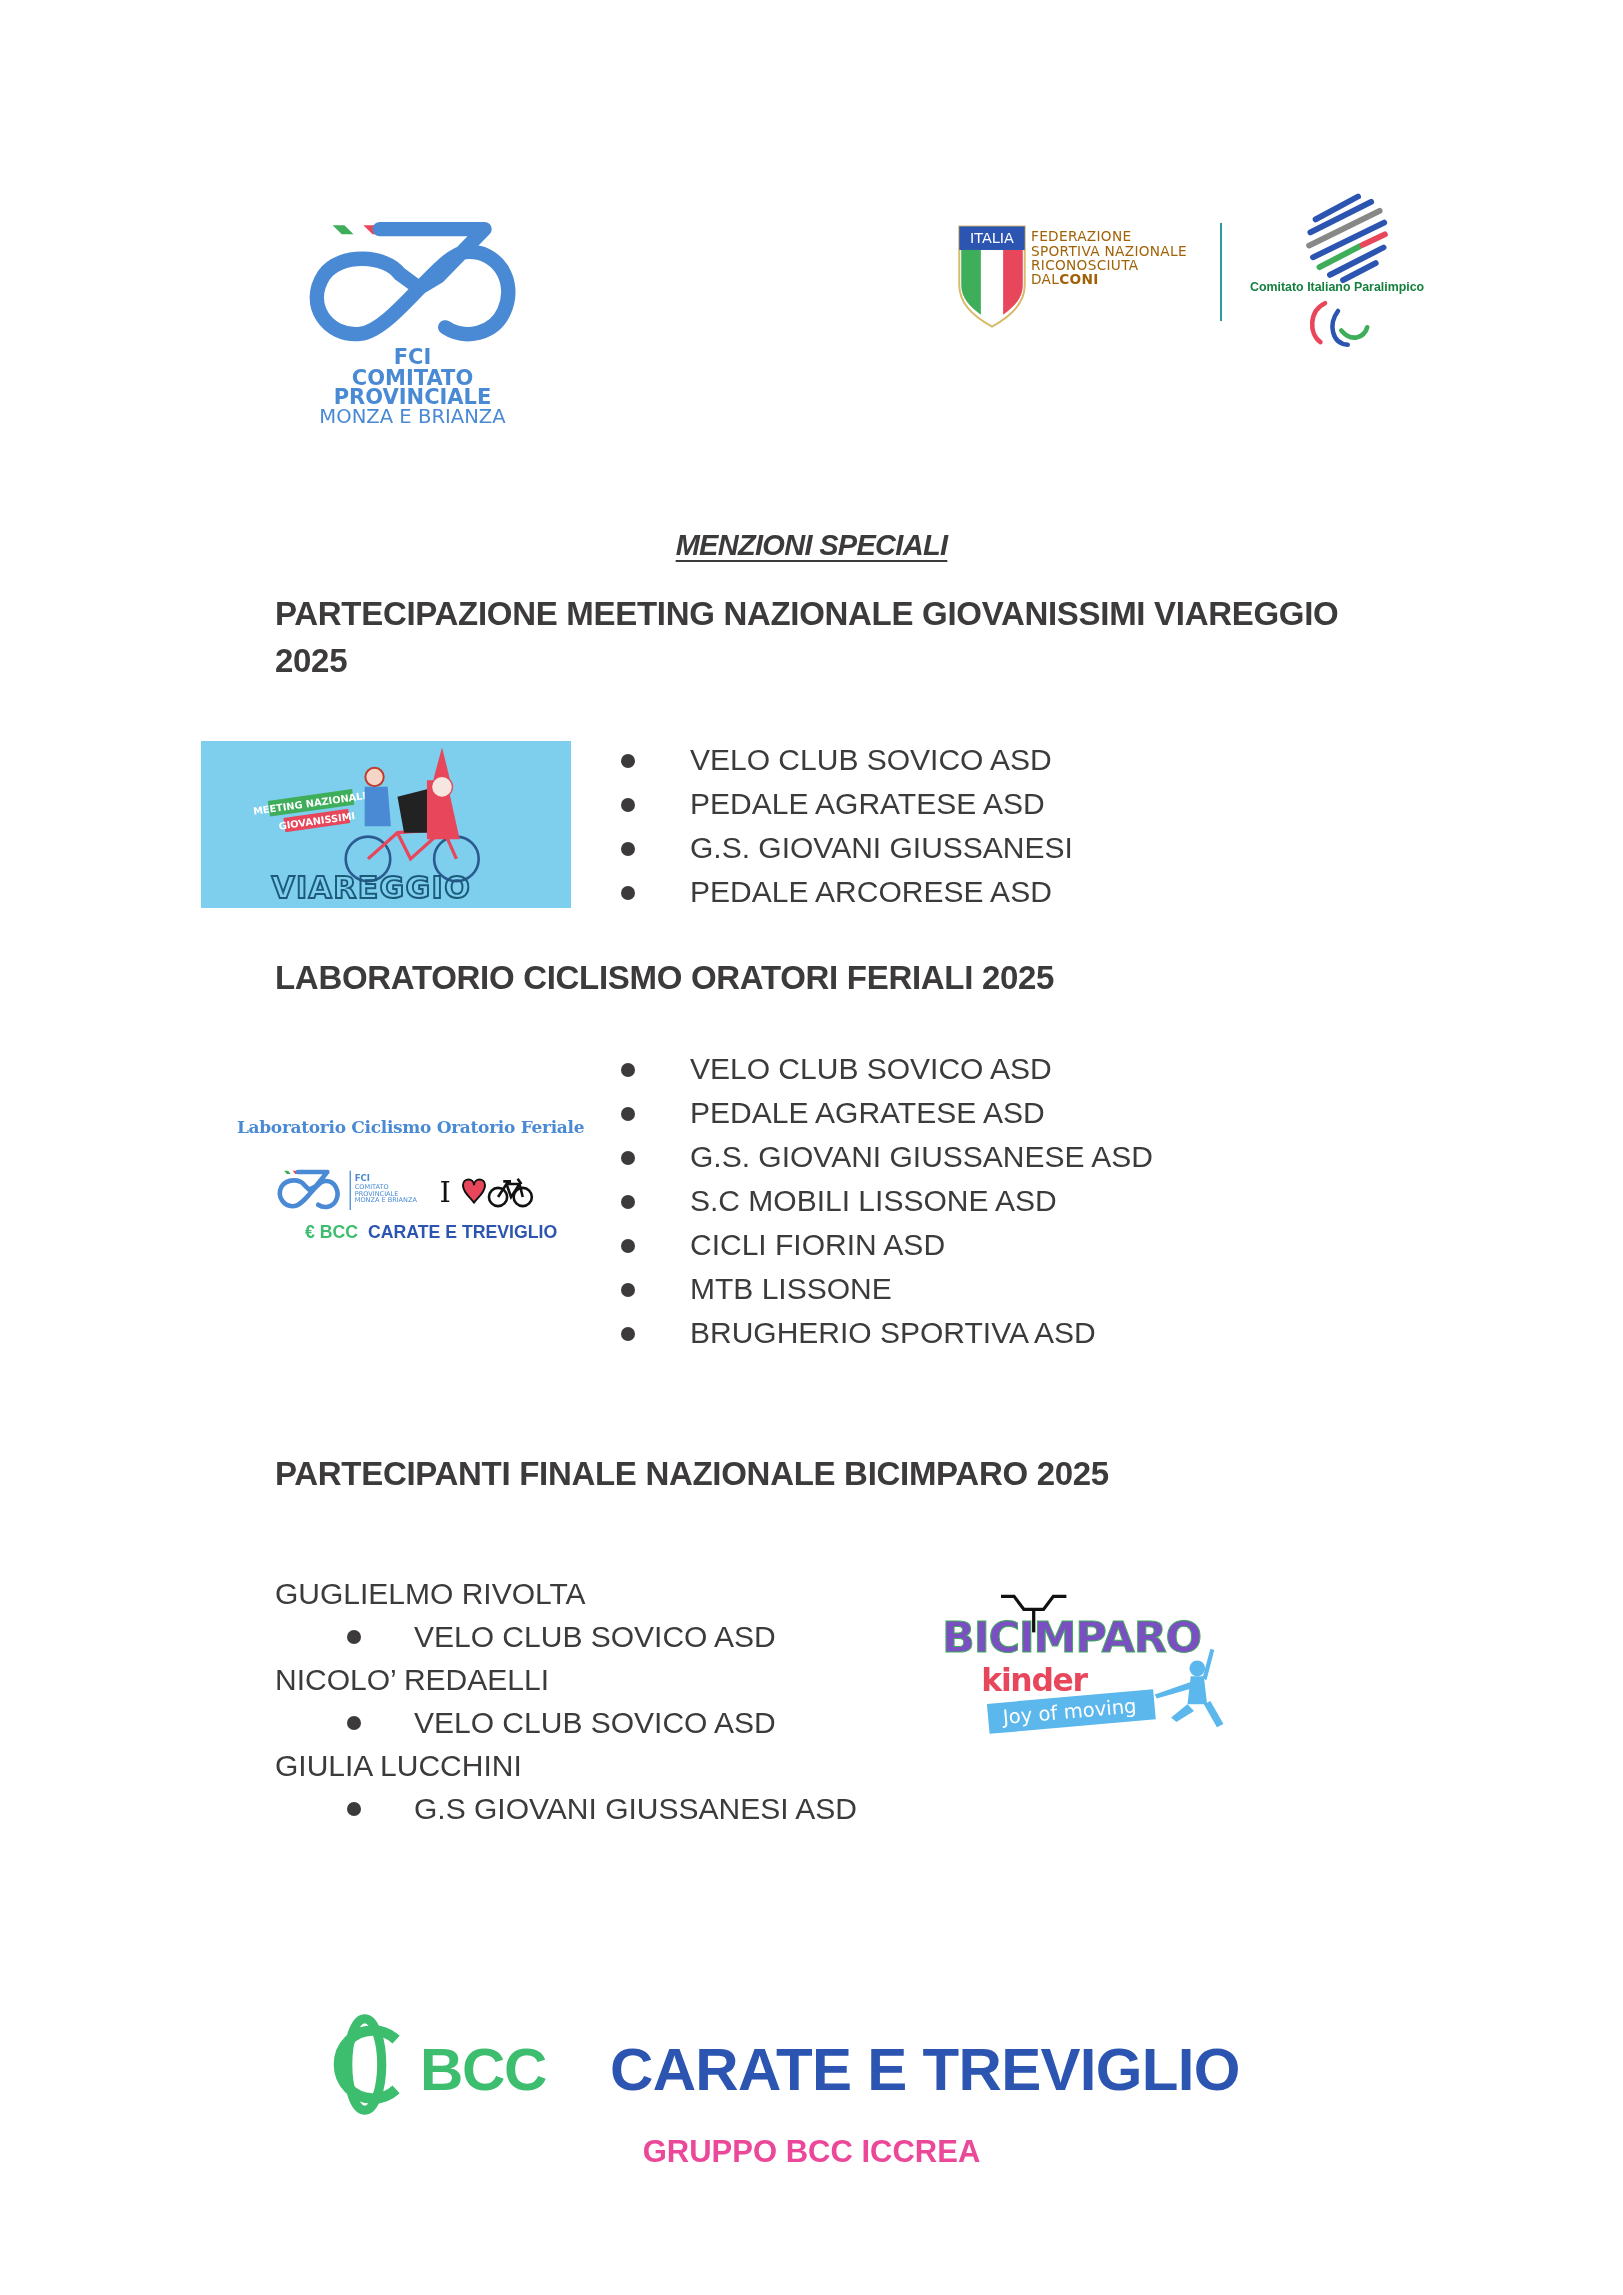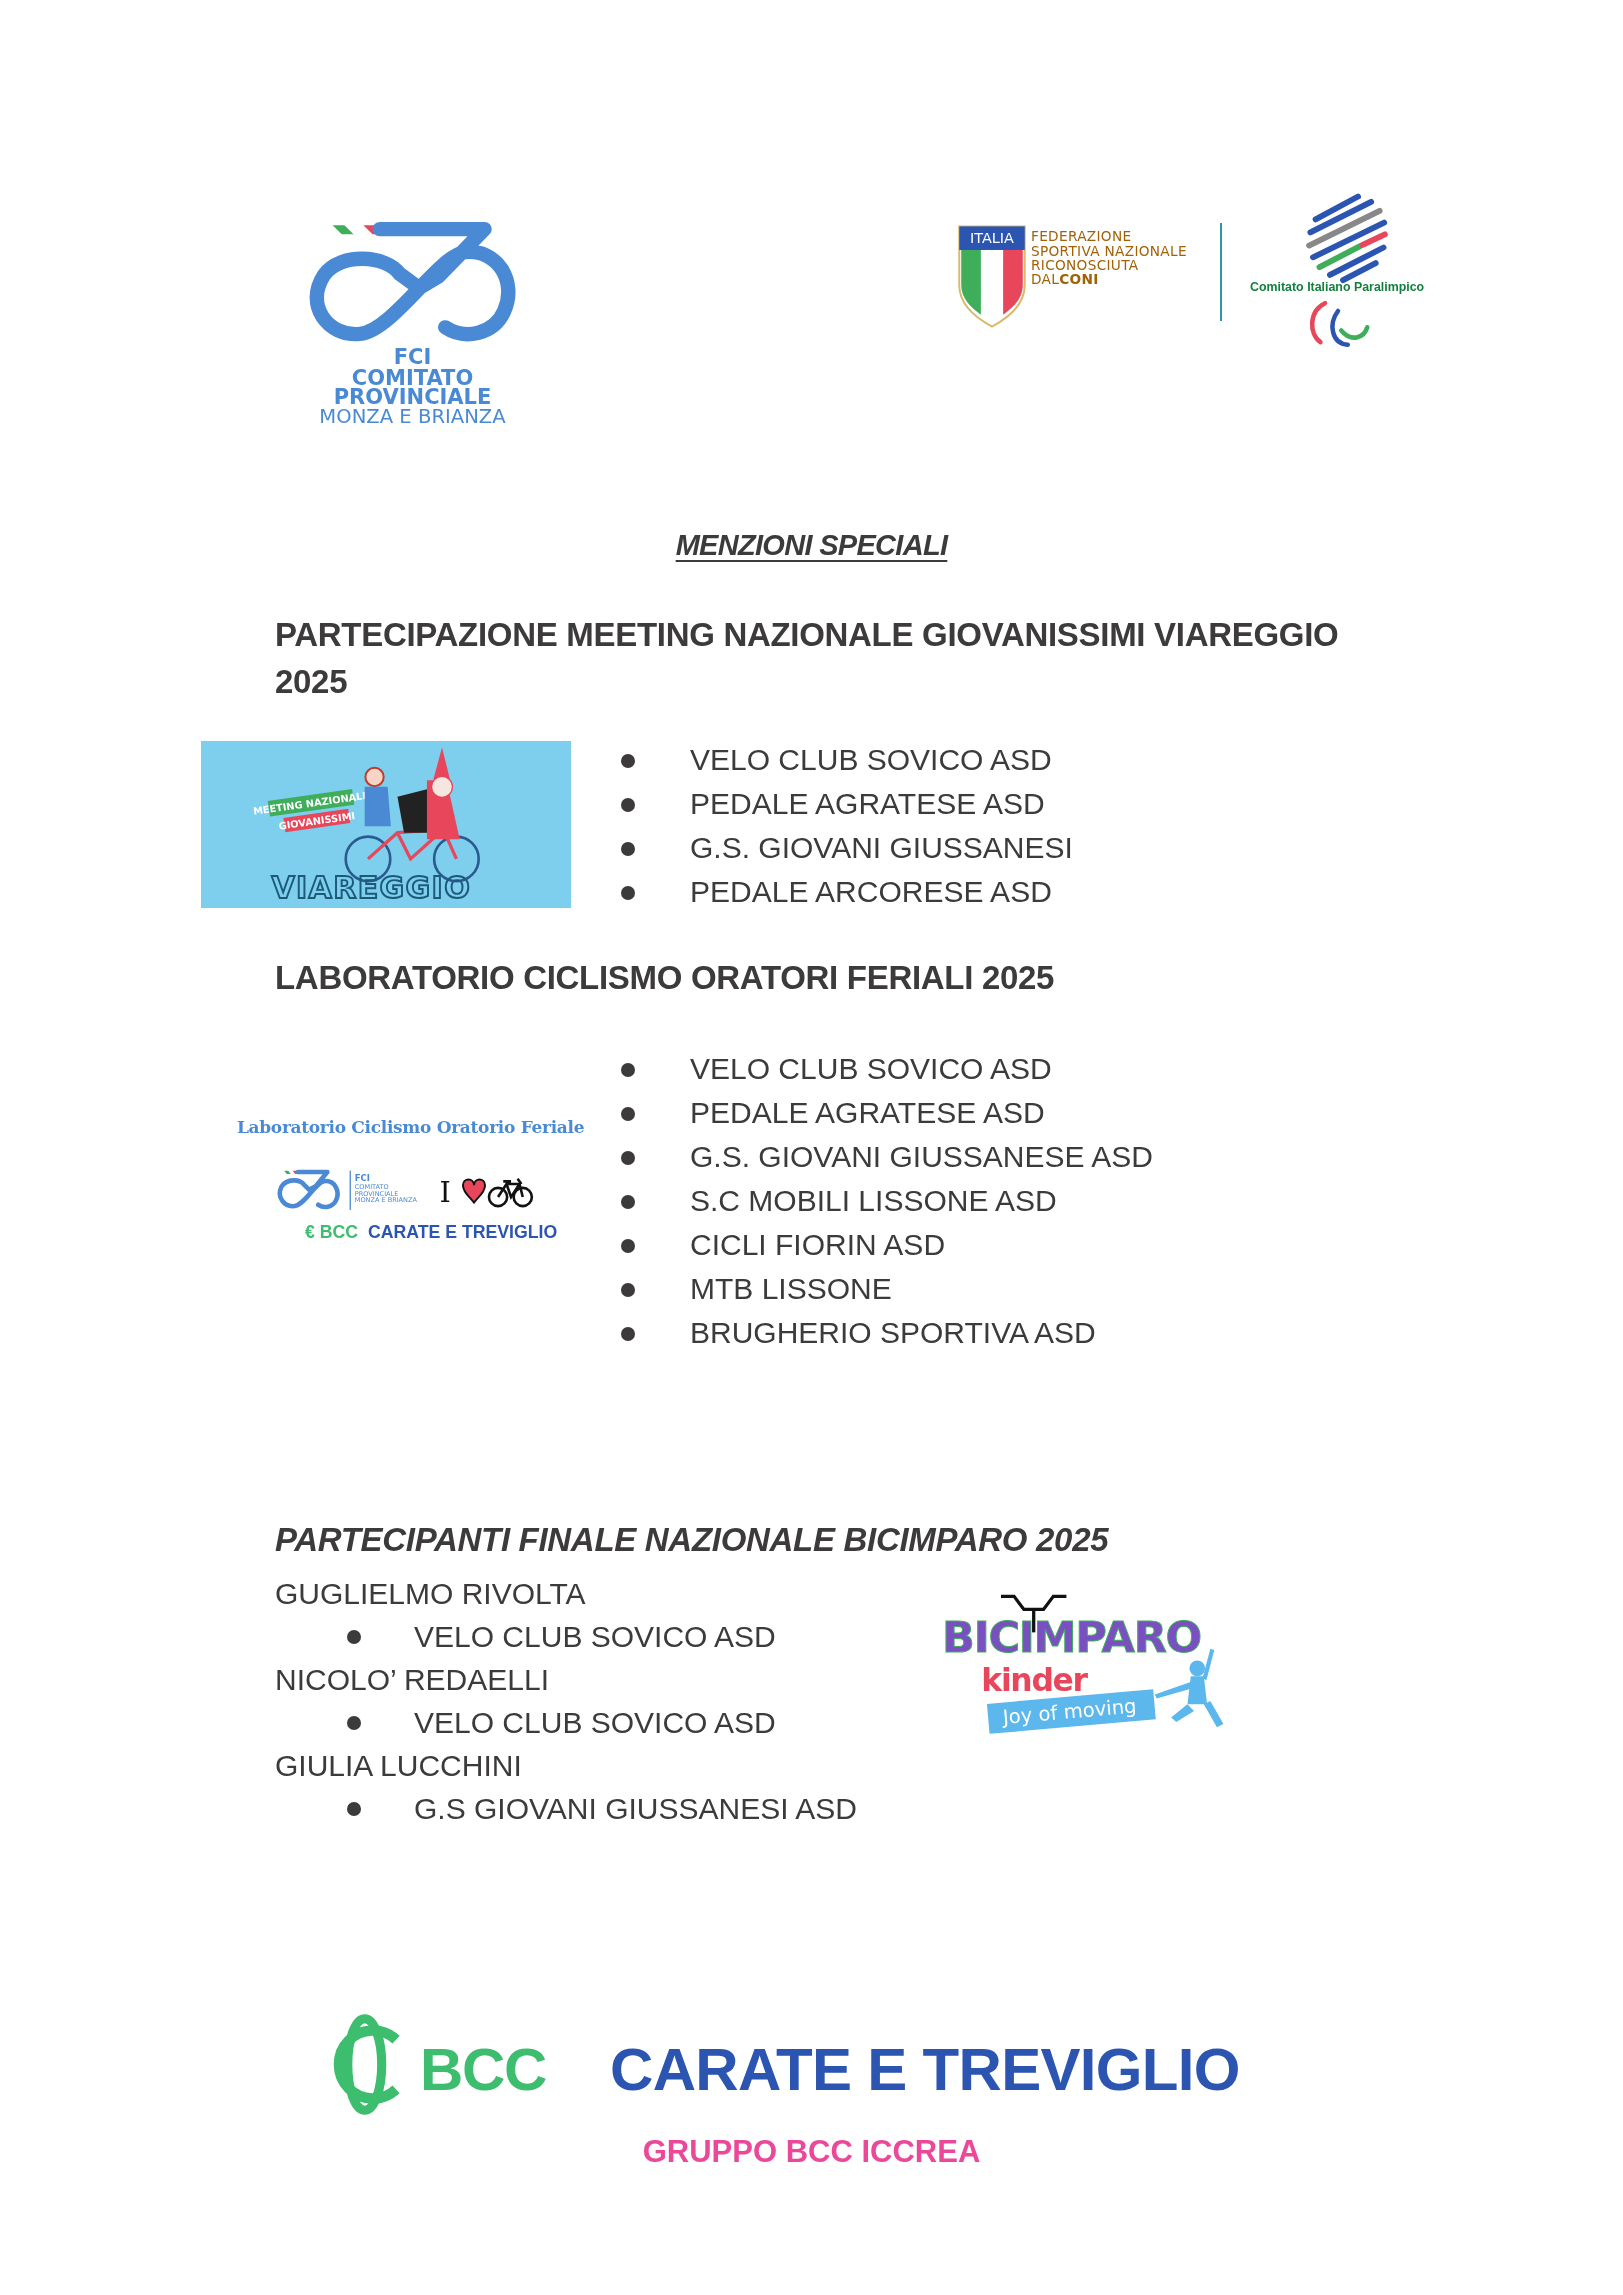--- a/index.html
+++ b/index.html
@@ -24,23 +24,23 @@
   #coni-divider { position: absolute; left: 271px; top: 6.5px; width: 2px; height: 98px; background: #2a9aa0; }
   #cip-globe { position: absolute; left: 347px; top: -26px; width: 98px; height: 98px; }
   #cip-name { position: absolute; left: 301px; top: 64px; font-size: 12.4px; color: #15803d;
     font-family: "Liberation Sans Narrow", "Liberation Sans", sans-serif; font-weight: bold; white-space: nowrap; }
   #cip-agitos { position: absolute; left: 353px; top: 82px; width: 72px; height: 52px; }
 
   
   .doc-title { left: 0; width: 1623px; top: 529px; text-align: center; font-size: 29px; font-style: italic;
     font-weight: bold; text-decoration: underline; text-underline-offset: 5.2px; letter-spacing: -0.7px; }
   .section-h { font-size: 33px; font-weight: bold; line-height: 47px; letter-spacing: -0.3px; }
-  #h1 { left: 275px; top: 611px; width: 1112px; }
+  #h1 { left: 275px; top: 590px; width: 1112px; }
   #h2 { left: 275px; top: 954px; }
-  #h3 { left: 275px; top: 1516px; font-style: italic; }
+  #h3 { left: 275px; top: 1450px; }
 
   
   .blist { list-style: none; margin: 0; padding: 0; font-size: 30px; line-height: 44px; }
   .blist li { position: relative; padding-left: 0; white-space: nowrap; }
   .blist .dot { position: absolute; width: 14.4px; height: 14.4px; border-radius: 50%; background: #3c3a3b; top: 15.7px; }
   #list1 { left: 690px; top: 738px; }
   #list1 .dot { left: -69px; }
   #list2 { left: 690px; top: 1047px; }
   #list2 .dot { left: -69px; }
 

